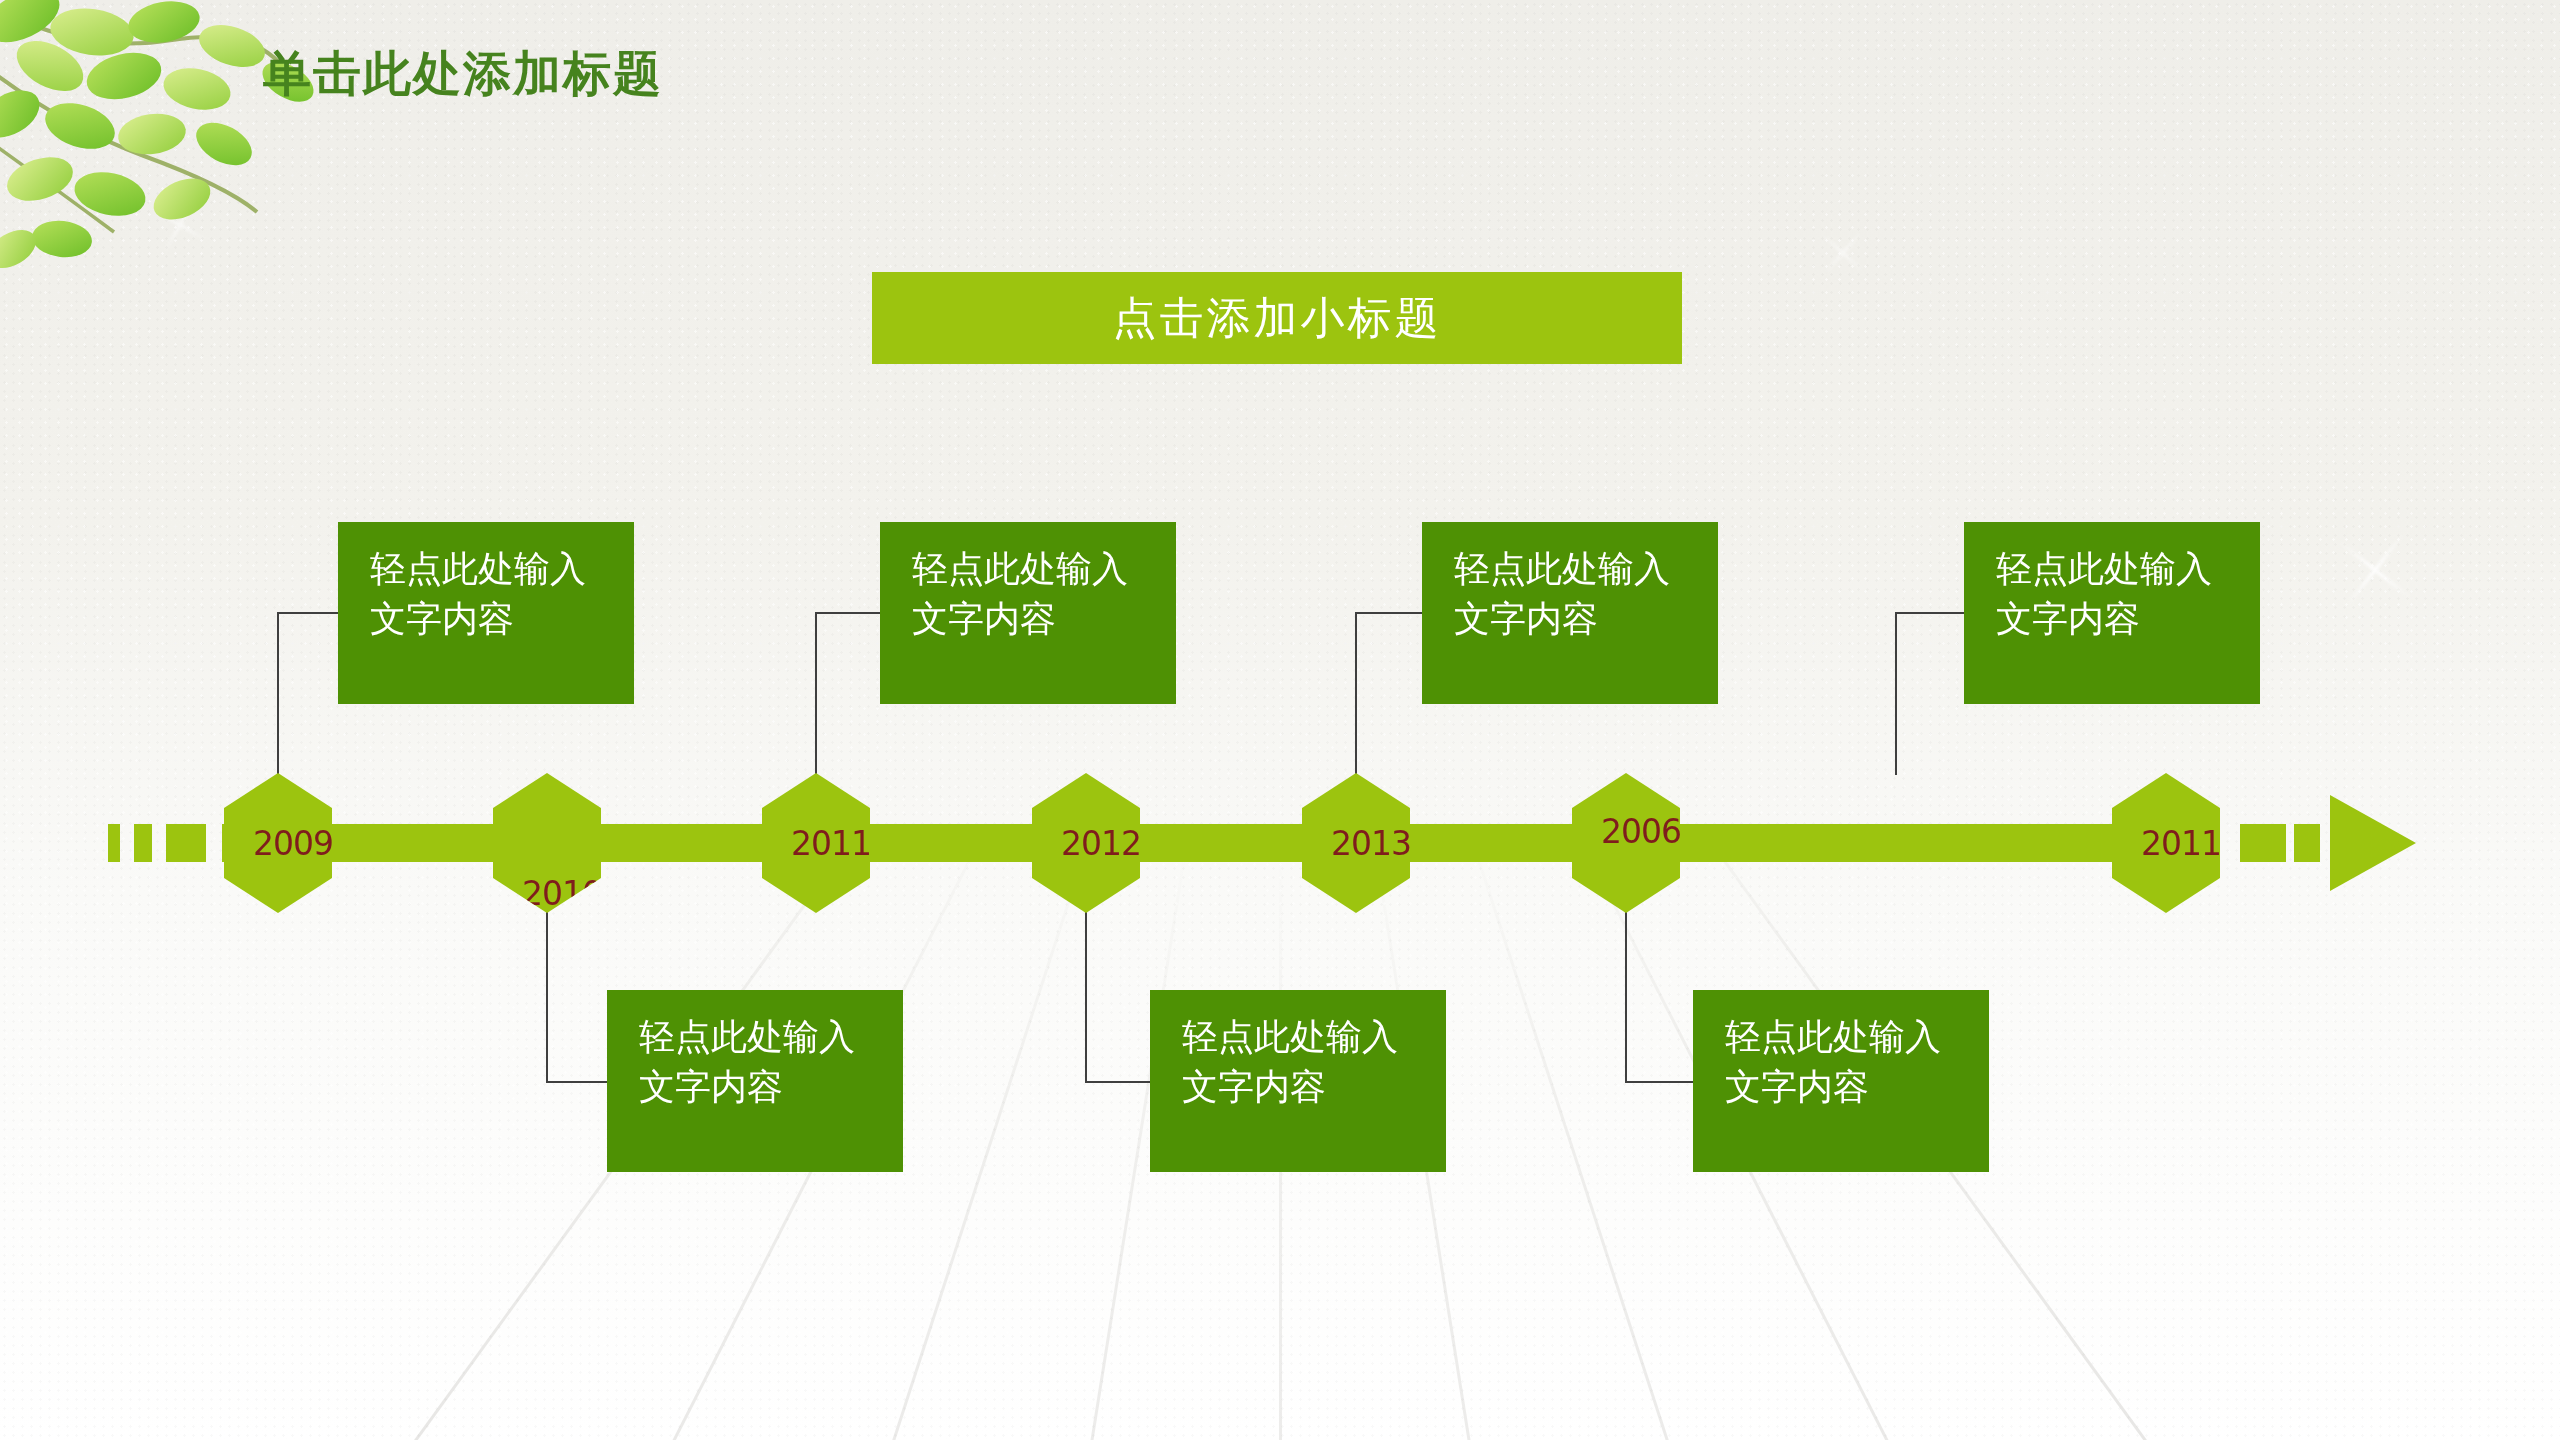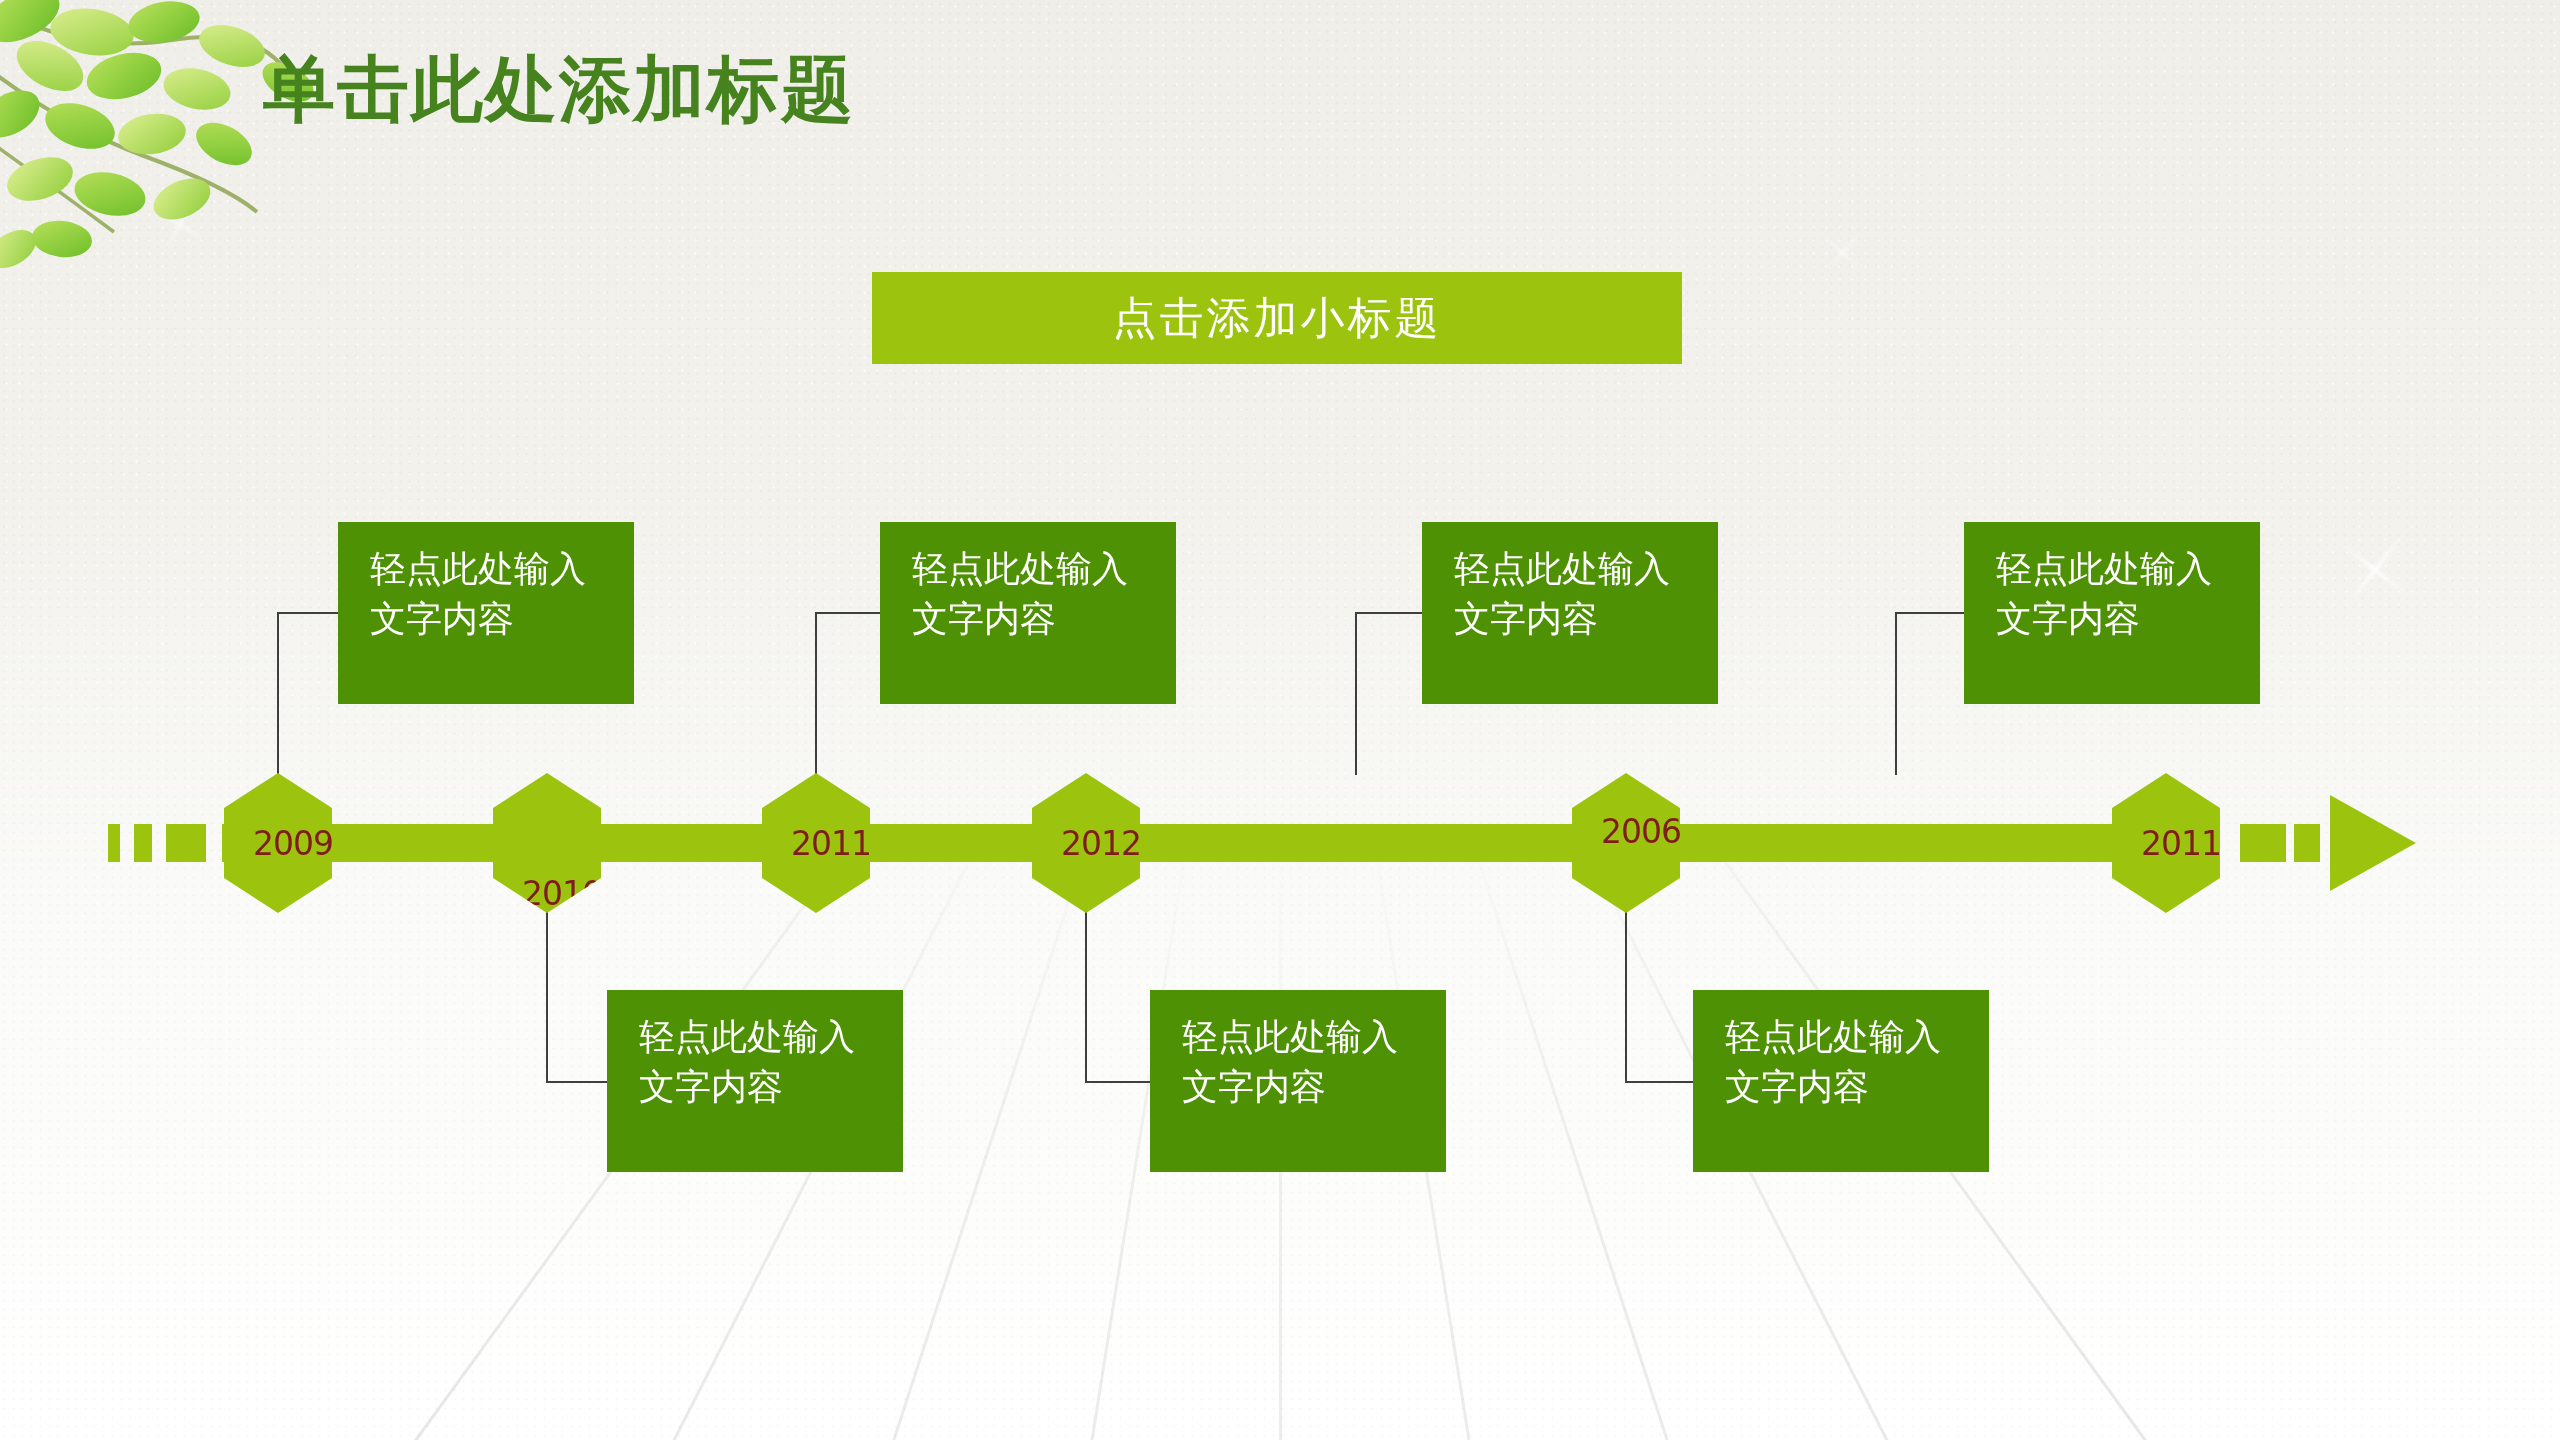--- a/index.html
+++ b/index.html
@@ -33,21 +33,21 @@
   
   .sparkle{position:absolute;pointer-events:none;}
   .sparkle .ray-v,.sparkle .ray-h{position:absolute;filter:blur(1px);}
   .sparkle .ray-v{left:50%;top:0;bottom:0;width:4px;margin-left:-2px;
     background:linear-gradient(to bottom,transparent,rgba(255,255,255,0.95) 50%,transparent);}
   .sparkle .ray-h{top:50%;left:0;right:0;height:4px;margin-top:-2px;
     background:linear-gradient(to right,transparent,rgba(255,255,255,0.95) 50%,transparent);}
   
   .page-title{
     position:absolute;left:263px;top:42px;
-    font-size:72px;font-weight:bold;letter-spacing:2px;
+    font-size:48px;font-weight:bold;letter-spacing:2px;
     color:var(--title-green);white-space:nowrap;
   }
   
   .banner{
     position:absolute;left:872px;top:272px;width:810px;height:92px;
     background:var(--light-green);
     display:flex;align-items:center;justify-content:center;
     color:#fff;font-size:44px;font-weight:400;letter-spacing:3px;
   }
   
@@ -181,20 +181,23 @@
     </div>
   <div class="hex" style="left:493px;align-items:flex-end;">
       <span>2010</span>
     </div>
   <div class="hex" style="left:762px;">
       <span>2011</span>
     </div>
   <div class="hex" style="left:1032px;">
       <span>2012</span>
     </div>
+  <div class="hex" style="left:1302px;">
+      <span>2013</span>
+    </div>
   <div class="hex raised" style="left:1572px;">
       <span>2006</span>
     </div>
   <div class="hex" style="left:2112px;">
       <span>2011</span>
     </div>
 
   <div class="callout" style="left:338px;top:522px;">
     <div>轻点此处输入</div>
     <div>文字内容</div>

